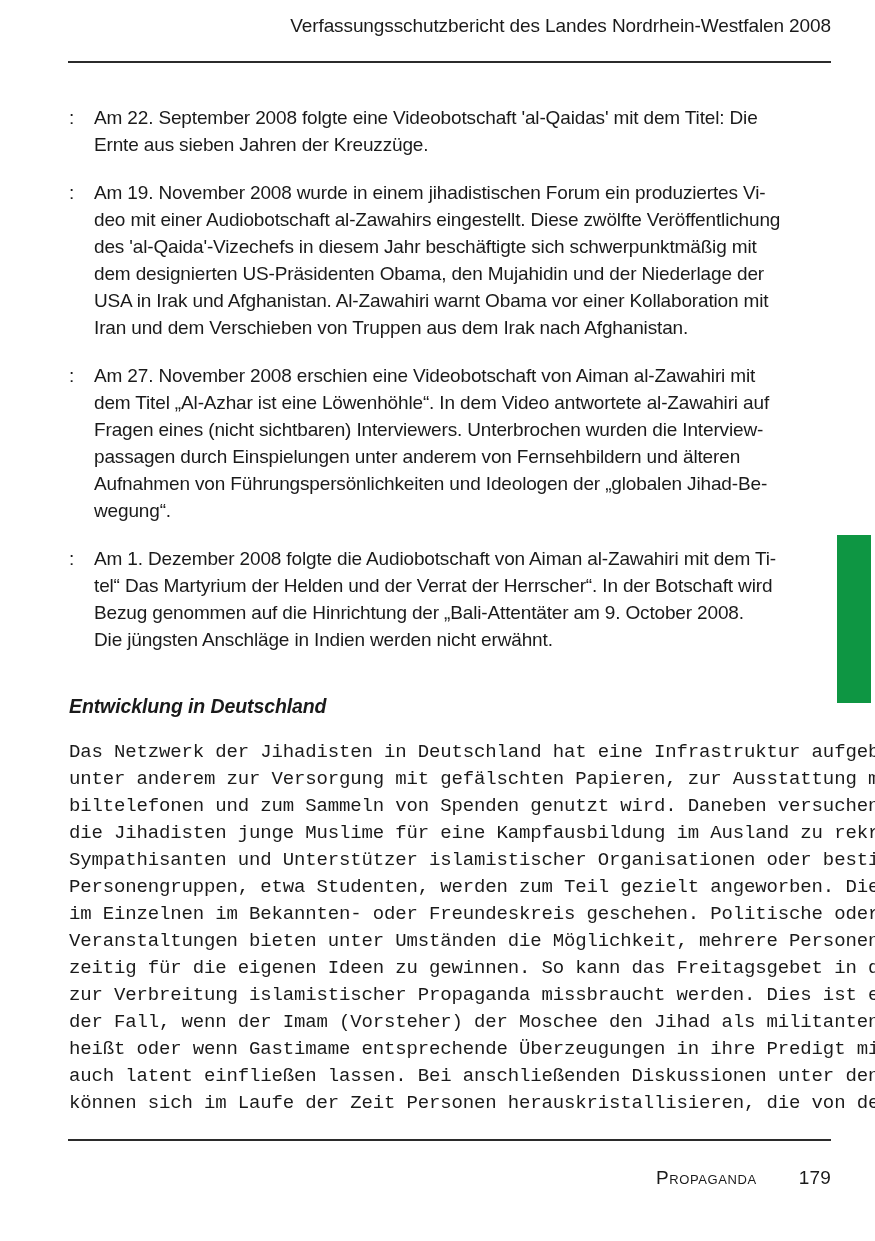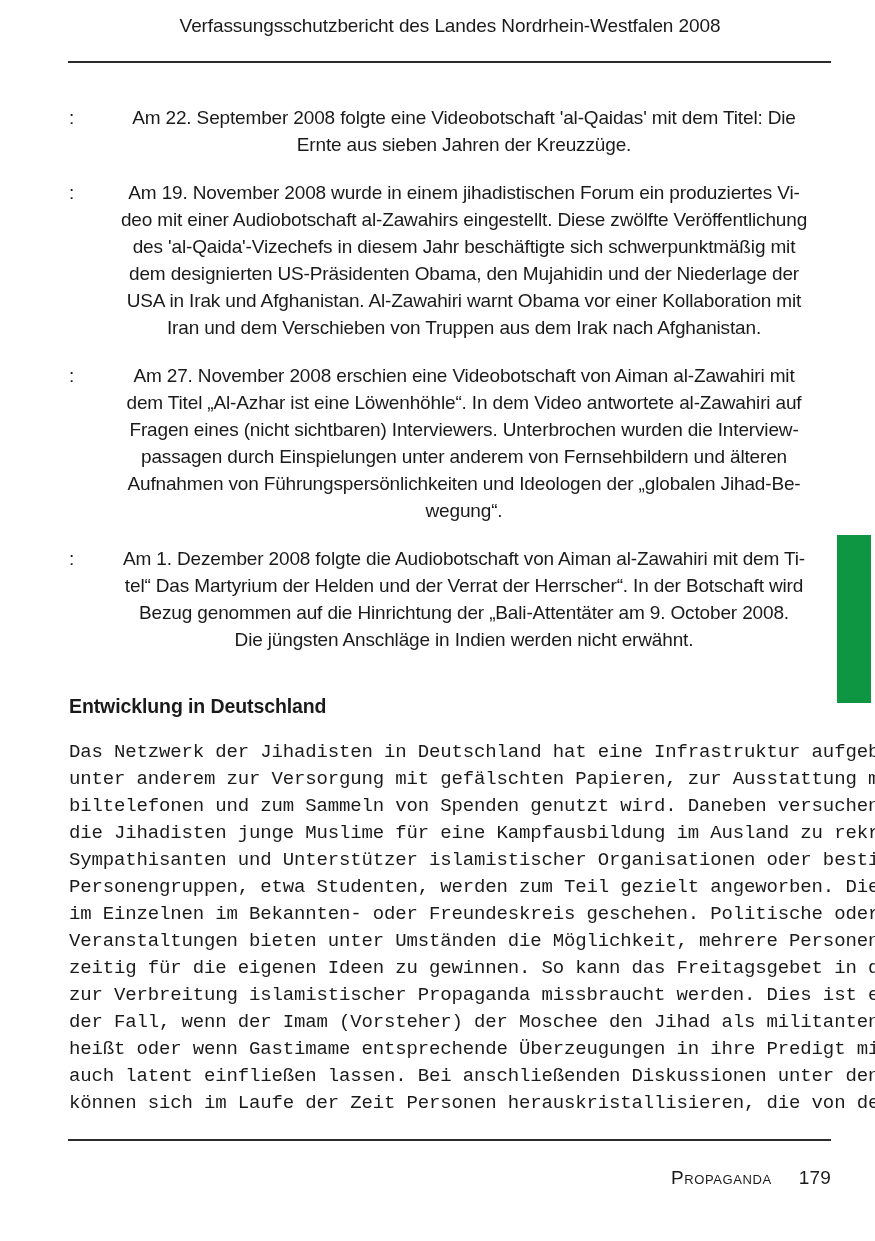--- a/index.html
+++ b/index.html
@@ -12,21 +12,21 @@
     color: #1a1a1a;
     overflow: hidden;
   }
 
   
   .running-head {
     position: absolute;
     top: 14px;
     left: 69px;
     right: 44px;
-    text-align: center;
+    text-align: right;
     font-size: 19px;
     line-height: 24px;
     letter-spacing: -0.1px;
     white-space: nowrap;
   }
   .head-rule {
     position: absolute;
     top: 61px;
     left: 68px;
     right: 44px;
@@ -50,29 +50,29 @@
     line-height: 27px;
     letter-spacing: -0.15px;
   }
   .bullet-marker {
     flex: 0 0 25px;
     width: 25px;
   }
   .bullet-text {
     flex: 1 1 auto;
     white-space: pre;
-    text-align: center;
   }
 
   .section-heading {
     margin: 40px 0 0 0;
     font-size: 19.5px;
     line-height: 27px;
     font-weight: bold;
     letter-spacing: -0.1px;
+    font-style: italic;
   }
   .body-paragraph {
     margin: 19px 0 0 0;
     font-size: 19px;
     line-height: 27px;
     letter-spacing: -0.15px;
     white-space: pre;
     font-family: Liberation Mono, monospace;
   }
 
@@ -93,21 +93,21 @@
     right: 44px;
     text-align: right;
     font-size: 19px;
     line-height: 24px;
   }
   .footer-section {
     font-variant: small-caps;
     letter-spacing: 0.6px;
   }
   .footer-pagenum {
-    margin-left: 27px;
+    margin-left: 42px;
     letter-spacing: 0.2px;
   }
 
   
   .green-tab {
     position: absolute;
     top: 535px;
     right: 4px;
     width: 34px;
     height: 168px;

